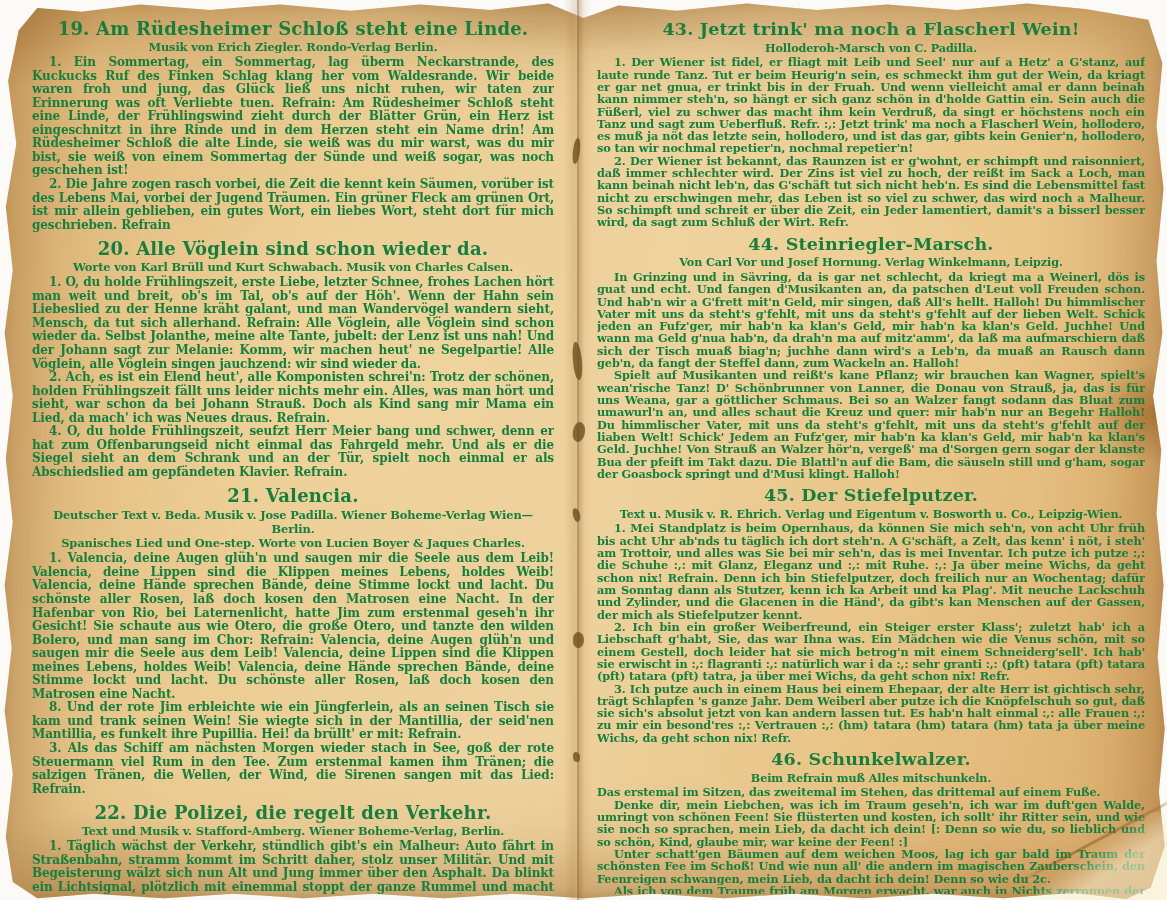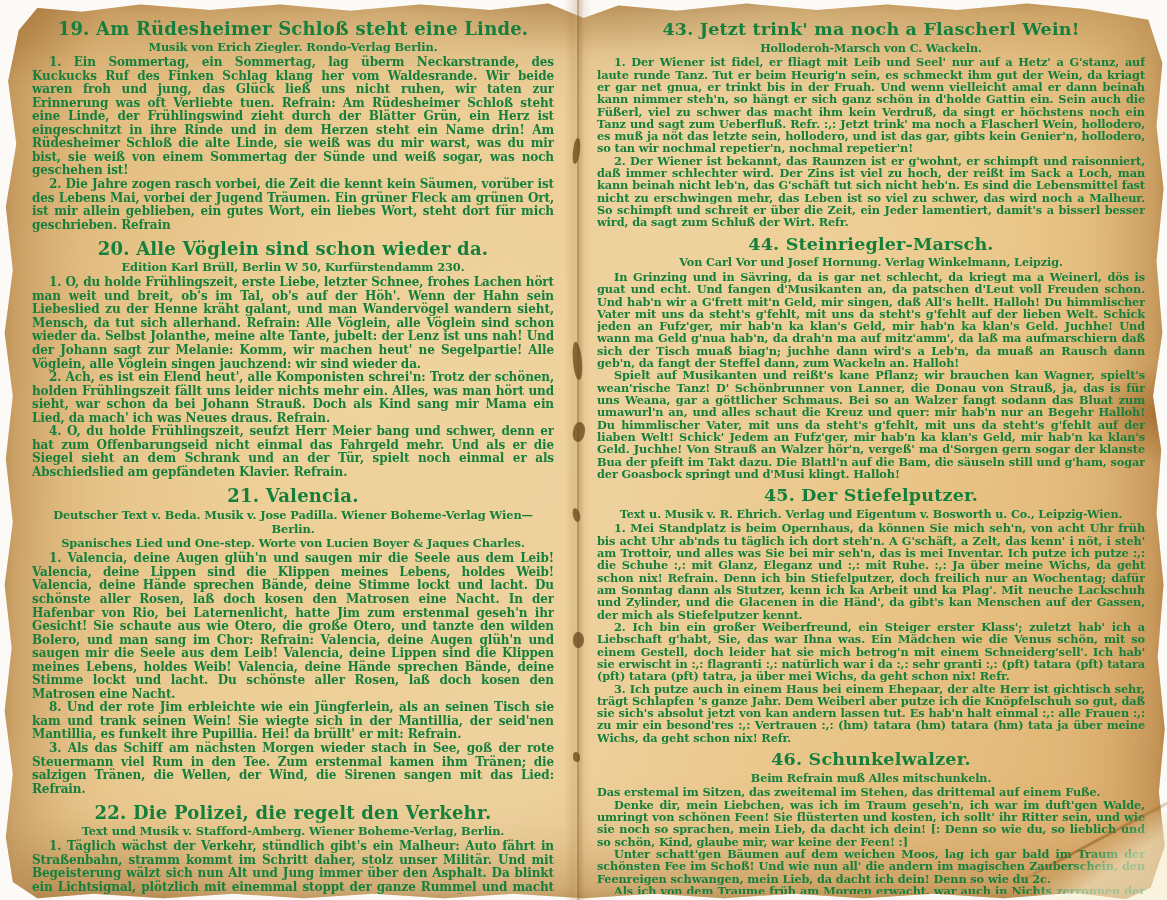--- a/index.html
+++ b/index.html
@@ -116,21 +116,21 @@
 
     <article>
       <h2 class="song-title">19. Am Rüdesheimer Schloß steht eine Linde.</h2>
       <p class="attr">Musik von Erich Ziegler.  Rondo-Verlag Berlin.</p>
       <p class="body">1. Ein Sommertag, ein Sommertag, lag überm Neckarstrande, des Kuckucks Ruf des Finken Schlag klang her vom Waldesrande. Wir beide waren froh und jung, das Glück ließ uns nicht ruhen, wir taten zur Erinnerung was oft Verliebte tuen. Refrain: Am Rüdesheimer Schloß steht eine Linde, der Frühlingswind zieht durch der Blätter Grün, ein Herz ist eingeschnitzt in ihre Rinde und in dem Herzen steht ein Name drin! Am Rüdesheimer Schloß die alte Linde, sie weiß was du mir warst, was du mir bist, sie weiß von einem Sommertag der Sünde und weiß sogar, was noch geschehen ist!</p>
       <p class="body">2. Die Jahre zogen rasch vorbei, die Zeit die kennt kein Säumen, vorüber ist des Lebens Mai, vorbei der Jugend Träumen. Ein grüner Fleck am grünen Ort, ist mir allein geblieben, ein gutes Wort, ein liebes Wort, steht dort für mich geschrieben. Refrain</p>
     </article>
 
     <article>
       <h2 class="song-title">20. Alle Vöglein sind schon wieder da.</h2>
-      <p class="attr">Edition Karl Brüll, Berlin W 50, Kurfürstendamm 230.</p>
+      <p class="attr">Worte von Karl Brüll und Kurt Schwabach.  Musik von Charles Calsen.</p>
       <p class="body">1. O, du holde Frühlingszeit, erste Liebe, letzter Schnee, frohes Lachen hört man weit und breit, ob's im Tal, ob's auf der Höh'. Wenn der Hahn sein Liebeslied zu der Henne kräht galant, und man Wandervögel wandern sieht, Mensch, da tut sich allerhand. Refrain: Alle Vöglein, alle Vöglein sind schon wieder da. Selbst Jolanthe, meine alte Tante, jubelt: der Lenz ist uns nah! Und der Johann sagt zur Melanie: Komm, wir machen heut' ne Segelpartie! Alle Vöglein, alle Vöglein singen jauchzend: wir sind wieder da.</p>
       <p class="body">2. Ach, es ist ein Elend heut', alle Komponisten schrei'n: Trotz der schönen, holden Frühlingszeit fällt uns leider nichts mehr ein. Alles, was man hört und sieht, war schon da bei Johann Strauß. Doch als Kind sang mir Mama ein Lied, da mach' ich was Neues draus. Refrain.</p>
       <p class="body">4. O, du holde Frühlingszeit, seufzt Herr Meier bang und schwer, denn er hat zum Offenbarungseid nicht einmal das Fahrgeld mehr. Und als er die Siegel sieht an dem Schrank und an der Tür, spielt noch einmal er als Abschiedslied am gepfändeten Klavier. Refrain.</p>
     </article>
 
     <article>
       <h2 class="song-title">21. Valencia.</h2>
       <p class="attr">Deutscher Text v. Beda. Musik v. Jose Padilla. Wiener Boheme-Verlag Wien—Berlin.</p>
       <p class="attr">Spanisches Lied und One-step.  Worte von Lucien Boyer &amp; Jaques Charles.</p>
       <p class="body">1. Valencia, deine Augen glüh'n und saugen mir die Seele aus dem Leib! Valencia, deine Lippen sind die Klippen meines Lebens, holdes Weib! Valencia, deine Hände sprechen Bände, deine Stimme lockt und lacht. Du schönste aller Rosen, laß doch kosen den Matrosen eine Nacht. In der Hafenbar von Rio, bei Laternenlicht, hatte Jim zum erstenmal geseh'n ihr Gesicht! Sie schaute aus wie Otero, die große Otero, und tanzte den wilden Bolero, und man sang im Chor: Refrain: Valencia, deine Augen glüh'n und saugen mir die Seele aus dem Leib! Valencia, deine Lippen sind die Klippen meines Lebens, holdes Weib! Valencia, deine Hände sprechen Bände, deine Stimme lockt und lacht. Du schönste aller Rosen, laß doch kosen den Matrosen eine Nacht.</p>
@@ -144,21 +144,21 @@
       <p class="body">1. Täglich wächst der Verkehr, stündlich gibt's ein Malheur: Auto fährt in Straßenbahn, stramm kommt im Schritt daher, stolz unser Militär. Und mit Begeisterung wälzt sich nun Alt und Jung immer über den Asphalt. Da blinkt ein Lichtsignal, plötzlich mit einemmal stoppt der ganze Rummel und macht Halt. Refrain: Die Polizei, die regelt den Verkehr, so wie das früher war, geht das heut' nicht mehr. Willst du über'n Damm, stehst du erst mal stramm, bis dir der Blaue winkt und der Verkehrsturm blinkt. Die kleinen Mädelchen, die freuen sich, an jeder Straßenkreuzung ist ein Strich, da mußt du lang geh'n, wie sich das gehört, daß niemand mehr bei dem Verkehr verkehrt verkehrt.</p>
 
     </article>
 
   </section>
 
   <section class="page page-right">
 
     <article>
       <h2 class="song-title">43. Jetzt trink' ma noch a Flascherl Wein!</h2>
-      <p class="attr">Holloderoh-Marsch von C. Wackeln.</p>
+      <p class="attr">Holloderoh-Marsch von C. Padilla.</p>
       <p class="body">1. Der Wiener ist fidel, er fliagt mit Leib und Seel' nur auf a Hetz' a G'stanz, auf laute runde Tanz. Tut er beim Heurig'n sein, es schmeckt ihm gut der Wein, da kriagt er gar net gnua, er trinkt bis in der Fruah. Und wenn vielleicht amal er dann beinah kann nimmer steh'n, so hängt er sich ganz schön in d'holde Gattin ein. Sein auch die Füßerl, viel zu schwer das macht ihm kein Verdruß, da singt er höchstens noch ein Tanz und sagt zum Ueberfluß. Refr. :,: Jetzt trink' ma noch a Flascherl Wein, hollodero, es muß ja nöt das letzte sein, hollodero, und ist das gar, gibts kein Genier'n, hollodero, so tan wir nochmal repetier'n, nochmal repetier'n!</p>
       <p class="body">2. Der Wiener ist bekannt, das Raunzen ist er g'wohnt, er schimpft und raisonniert, daß immer schlechter wird. Der Zins ist viel zu hoch, der reißt im Sack a Loch, man kann beinah nicht leb'n, das G'schäft tut sich nicht heb'n. Es sind die Lebensmittel fast nicht zu erschwingen mehr, das Leben ist so viel zu schwer, das wird noch a Malheur. So schimpft und schreit er über die Zeit, ein Jeder lamentiert, damit's a bisserl besser wird, da sagt zum Schluß der Wirt. Refr.</p>
     </article>
 
     <article>
       <h2 class="song-title">44. Steinriegler-Marsch.</h2>
       <p class="attr">Von Carl Vor und Josef Hornung.  Verlag Winkelmann, Leipzig.</p>
       <p class="body">In Grinzing und in Sävring, da is gar net schlecht, da kriegt ma a Weinerl, dös is guat und echt. Und fangen d'Musikanten an, da patschen d'Leut voll Freuden schon. Und hab'n wir a G'frett mit'n Geld, mir singen, daß All's hellt. Halloh! Du himmlischer Vater mit uns da steht's g'fehlt, mit uns da steht's g'fehlt auf der lieben Welt. Schick jeden an Fufz'ger, mir hab'n ka klan's Geld, mir hab'n ka klan's Geld. Juchhe! Und wann ma Geld g'nua hab'n, da drah'n ma auf mitz'amm', da laß ma aufmarschiern daß sich der Tisch muaß biag'n; juchhe dann wird's a Leb'n, da muaß an Rausch dann geb'n, da fangt der Steffel dann, zum Wackeln an. Halloh!</p>
       <p class="body">Spielt auf Musikanten und reißt's kane Pflanz; wir brauchen kan Wagner, spielt's wean'rische Tanz! D' Schönbrunner von Lanner, die Donau von Strauß, ja, das is für uns Weana, gar a göttlicher Schmaus. Bei so an Walzer fangt sodann das Bluat zum umawurl'n an, und alles schaut die Kreuz und quer: mir hab'n nur an Begehr Halloh! Du himmlischer Vater, mit uns da steht's g'fehlt, mit uns da steht's g'fehlt auf der liaben Welt! Schick' Jedem an Fufz'ger, mir hab'n ka klan's Geld, mir hab'n ka klan's Geld. Juchhe! Von Strauß an Walzer hör'n, vergeß' ma d'Sorgen gern sogar der klanste Bua der pfeift im Takt dazu. Die Blattl'n auf die Bam, die säuseln still und g'ham, sogar der Goasbock springt und d'Musi klingt. Halloh!</p>
     </article>

